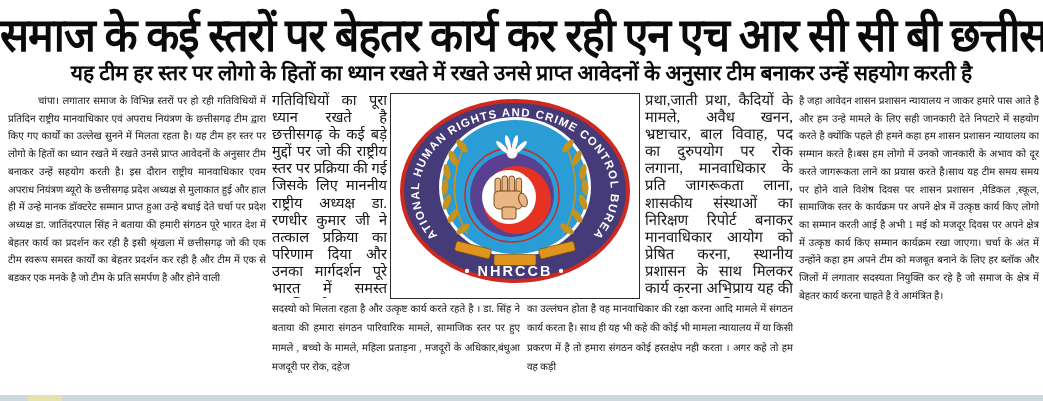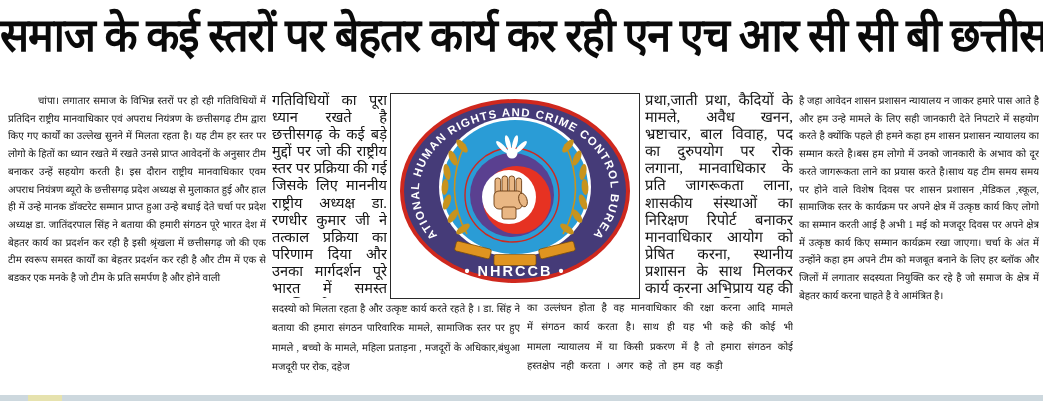--- a/index.html
+++ b/index.html
@@ -33,21 +33,21 @@
     line-height:17.7px;
     text-align:justify;
     color:#141414;
     overflow:hidden;
   }
   #col1{left:8px;top:92px;width:258px;height:302px;text-indent:30px;}
   #col2-top{left:272px;top:92px;width:115px;height:206px;font-size:14.6px;line-height:17.1px;}
   #col3-top{left:645px;top:92px;width:148px;height:206px;font-size:14.8px;line-height:17.1px;}
   #col4{left:799px;top:92px;width:240px;height:302px;}
   #col2-bottom{left:272px;top:299px;width:248px;height:97px;line-height:19.4px;}
-  #col3-bottom{left:527px;top:299px;width:266px;height:97px;line-height:19.4px;font-family:Liberation Mono, monospace;}
+  #col3-bottom{left:527px;top:299px;width:266px;height:97px;line-height:19.4px;}
   .logo-frame{
     position:absolute;left:390px;top:93px;width:250px;height:206px;
     background:#ffffff;
     border:1px solid #2a2a2a;
     box-sizing:border-box;
   }
   .logo-frame svg{display:block;width:100%;height:100%;}
   .bottom-strip{
     position:absolute;left:0;top:395px;width:1043px;height:6px;
     background:#cdd8de;
@@ -55,20 +55,21 @@
   .bottom-strip .tint{
     position:absolute;left:28px;top:0;width:34px;height:6px;background:#e6e2ae;
   }
 </style>
 </head>
 <body>
 
 <div id="page">
 
   <div class="headline">समाज के कई स्तरों पर  बेहतर कार्य कर रही एन एच आर सी सी बी छत्तीसगढ़ टीम</div>
+  <div class="subheadline">यह टीम हर स्तर पर लोगो के हितों का ध्यान रखते में रखते उनसे प्राप्त आवेदनों के अनुसार टीम बनाकर उन्हें सहयोग करती है</div>
 
   <div id="col1" class="col">चांपा।  लगातार समाज के विभिन्न स्तरों पर हो रही गतिविधियों में प्रतिदिन राष्ट्रीय मानवाधिकार एवं अपराध नियंत्रण के छत्तीसगढ़ टीम द्वारा किए गए कार्यों का उल्लेख सुनने में मिलता रहता है। यह टीम हर स्तर पर लोगो के हितों का ध्यान रखते में रखते उनसे प्राप्त आवेदनों के अनुसार टीम बनाकर उन्हें सहयोग करती है। इस दौरान राष्ट्रीय मानवाधिकार एवम अपराध नियंत्रण ब्यूरो के छत्तीसगढ़ प्रदेश अध्यक्ष से मुलाकात हुई और हाल ही में उन्हे मानक डॉक्टरेट सम्मान प्राप्त हुआ उन्हे बधाई देते चर्चा पर प्रदेश अध्यक्ष डा. जातिंदरपाल सिंह ने बताया की हमारी संगठन पूरे भारत देश में  बेहतर कार्य का प्रदर्शन कर रही है इसी श्रृंखला में छत्तीसगढ़ जो की एक टीम स्वरूप समस्त कार्यों का बेहतर प्रदर्शन कर रही है और टीम में एक से बडकर एक मनके है जो टीम के  प्रति समर्पण है और  होने वाली</div>
   <div id="col2-top" class="col">गतिविधियों का पूरा ध्यान रखते है छत्तीसगढ़ के कई बड़े मुद्दों पर जो की राष्ट्रीय स्तर पर प्रक्रिया की गई जिसके लिए माननीय राष्ट्रीय अध्यक्ष डा. रणधीर कुमार जी ने तत्काल प्रक्रिया का परिणाम दिया और उनका मार्गदर्शन पूरे भारत में समस्त पदाधिकारी एवम</div>
   <div id="col3-top" class="col">प्रथा,जाती प्रथा, कैदियों के मामले, अवैध खनन, भ्रष्टाचार, बाल विवाह, पद का दुरुपयोग पर रोक लगाना, मानवाधिकार के प्रति जागरूकता लाना, शासकीय संस्थाओं का निरिक्षण रिपोर्ट बनाकर मानवाधिकार आयोग को प्रेषित करना, स्थानीय प्रशासन के साथ मिलकर कार्य करना  अभिप्राय यह की जहा भी मानवाधिकार</div>
   <div id="col4" class="col">है जहा आवेदन शासन प्रशासन न्यायालय न जाकर  हमारे पास आते है और हम उन्हे मामले के लिए सही जानकारी देते निपटारे में सहयोग करते है क्योंकि पहले ही हमने कहा हम शासन प्रशासन न्यायालय का सम्मान करते है।बस हम लोगो में उनको जानकारी के अभाव को दूर करते जागरूकता लाने का प्रयास करते है।साथ यह टीम समय समय पर होने वाले विशेष दिवस पर शासन प्रशासन ,मेडिकल ,स्कूल, सामाजिक स्तर के कार्यक्रम पर अपने क्षेत्र में उत्कृष्ठ कार्य किए लोगो का सम्मान करती आई है अभी 1 मई को मजदूर दिवस पर अपने क्षेत्र में उत्कृष्ठ कार्य किए सम्मान कार्यक्रम रखा जाएगा। चर्चा के  अंत में उन्होंने कहा हम अपने टीम को मजबूत बनाने के लिए हर ब्लॉक और जिलों में लगातार सदस्यता नियुक्ति कर रहे है जो समाज के  क्षेत्र में बेहतर कार्य करना चाहते है वे आमंत्रित है।</div>
   <div id="col2-bottom" class="col">सदस्यो को मिलता रहता है और उत्कृष्ट कार्य करते रहते है । डा. सिंह ने बताया की हमारा संगठन पारिवारिक मामले, सामाजिक स्तर पर हुए मामले , बच्चो के  मामले, महिला प्रताड़ना , मजदूरों के अधिकार,बंधुआ मजदूरी पर रोक, दहेज</div>
   <div id="col3-bottom" class="col">का उल्लंघन होता है वह मानवाधिकार की  रक्षा करना आदि मामले में संगठन कार्य करता है। साथ ही यह भी कहे की कोई भी मामला न्यायालय में या किसी प्रकरण में है तो हमारा संगठन कोई हस्तक्षेप नही करता । अगर कहे तो हम वह कड़ी</div>
 
   <div class="logo-frame">
     <svg viewBox="0 0 248 204" xmlns="http://www.w3.org/2000/svg">

